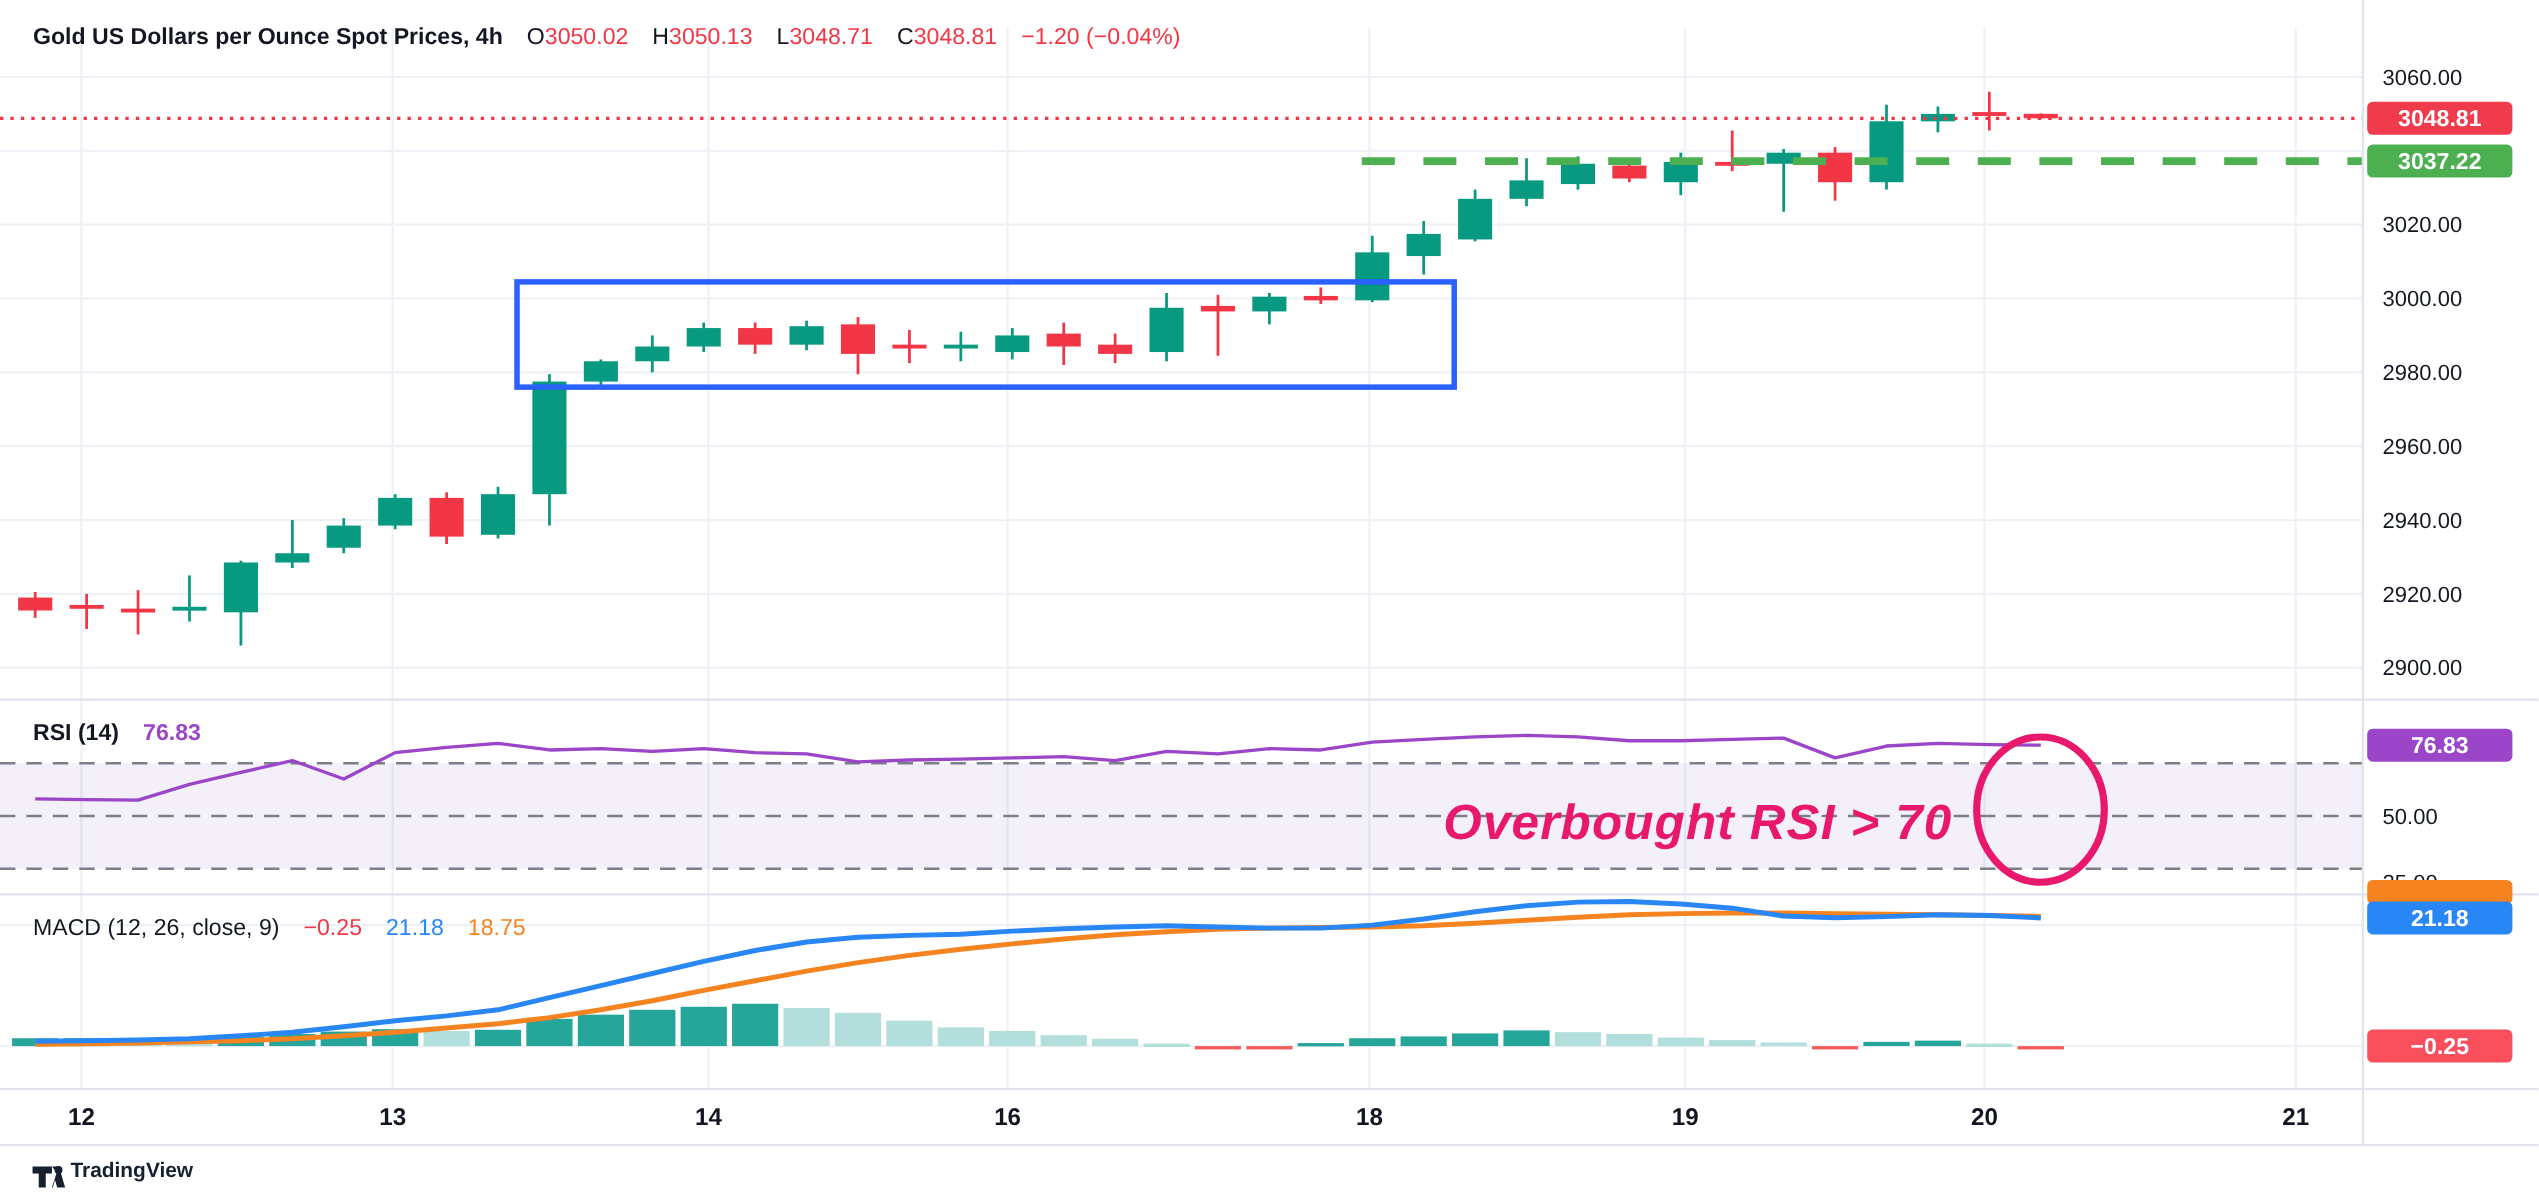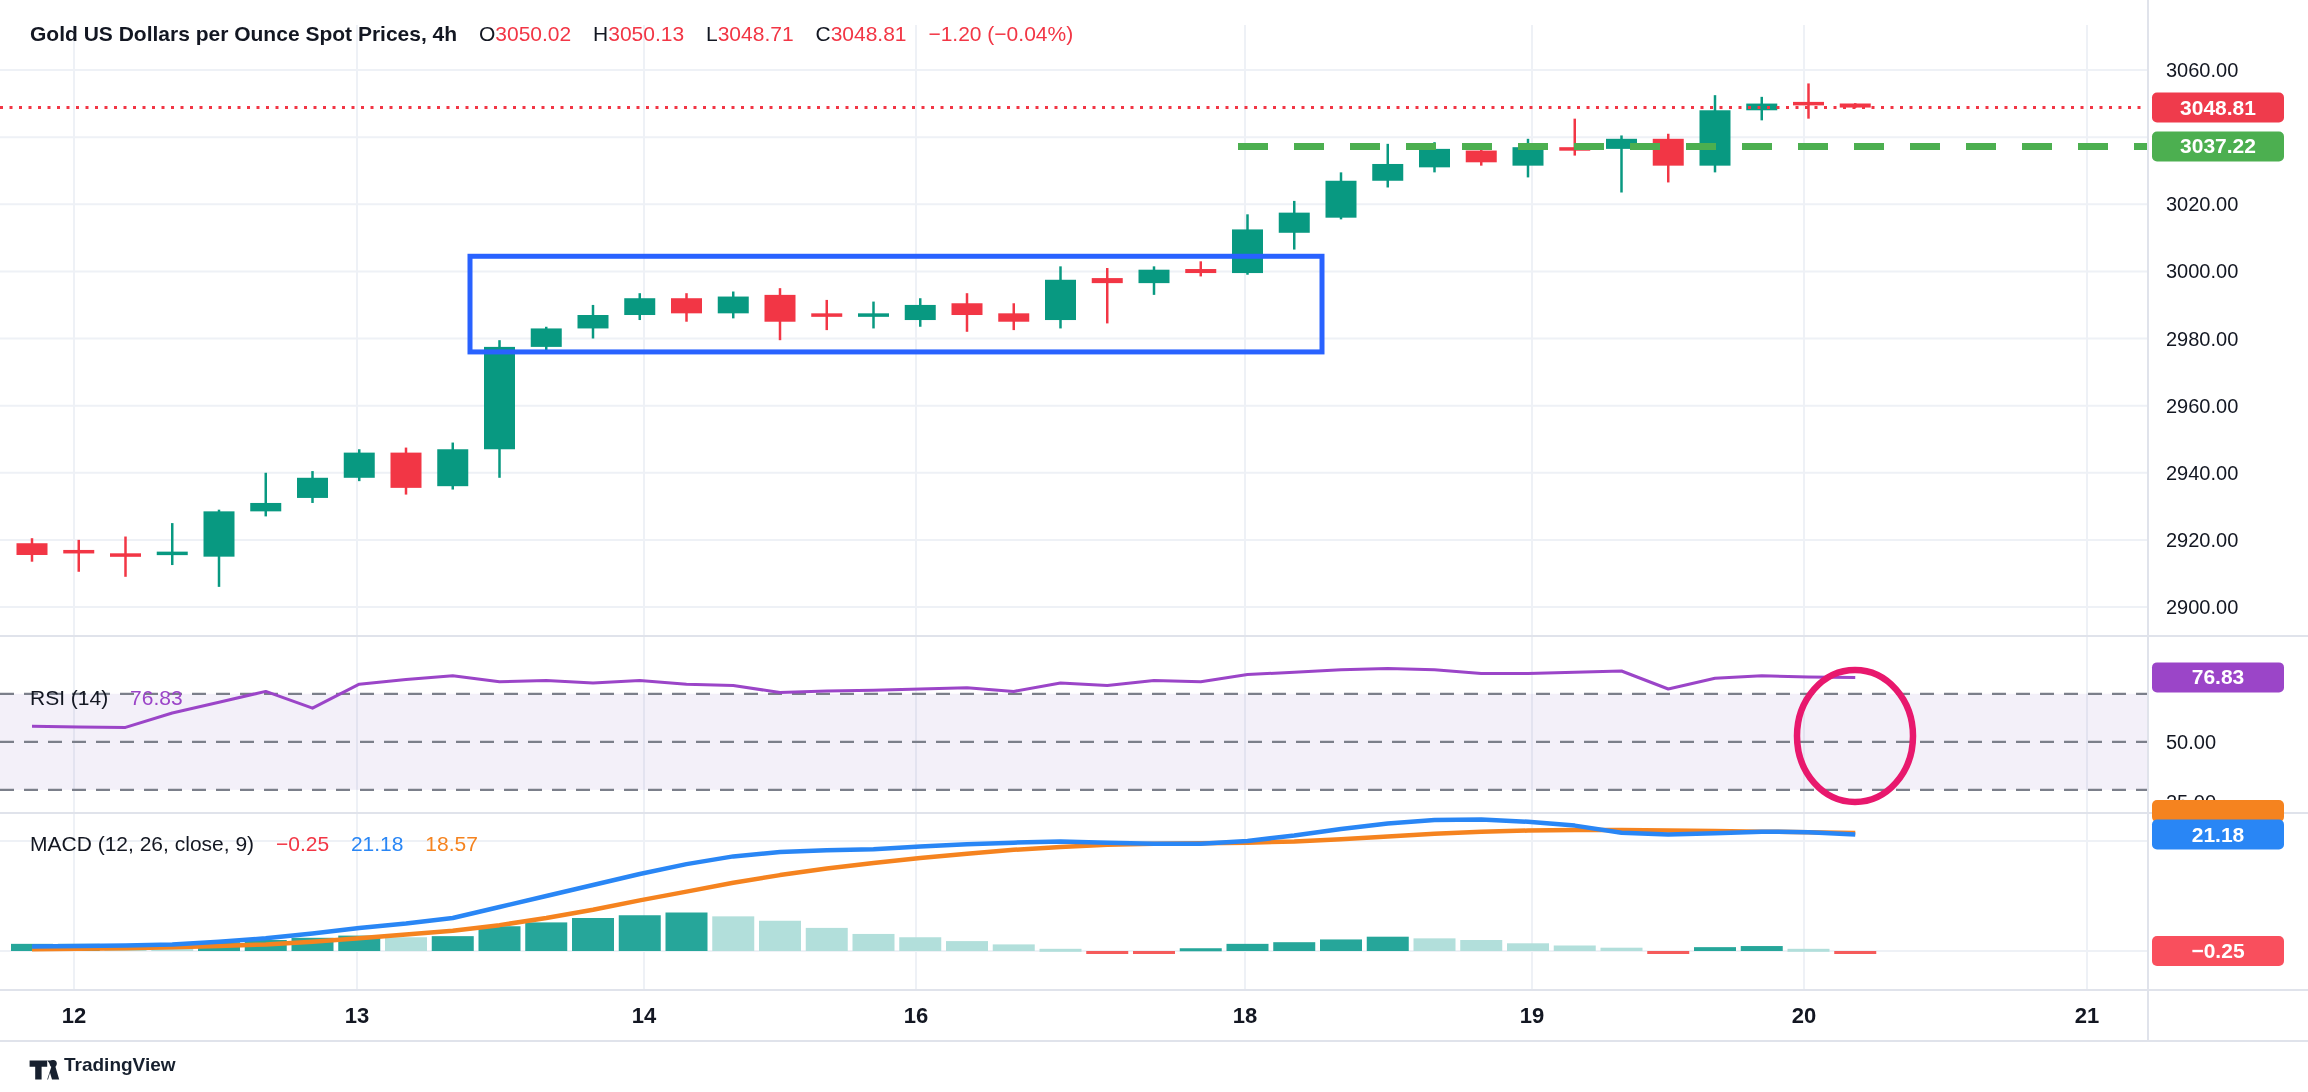--- a/index.html
+++ b/index.html
@@ -235,34 +235,35 @@
   <div class="legend" style="top:22px;">
     <b>Gold US Dollars per Ounce Spot Prices, 4h</b><span class="lg-gap"></span>
     <span><span>O</span><span class="red">3050.02</span></span><span class="lg-gap"></span>
     <span><span>H</span><span class="red">3050.13</span></span><span class="lg-gap"></span>
     <span><span>L</span><span class="red">3048.71</span></span><span class="lg-gap"></span>
     <span><span>C</span><span class="red">3048.81</span></span><span class="lg-gap"></span>
     <span class="red">−1.20 (−0.04%)</span>
   </div>
 
   
-  <div class="legend" style="top:686px;">
+  <div class="legend" style="top:655px;font-weight:bold;">
     <span>RSI (14)</span><span class="lg-gap"></span>
     <span class="purple">76.83</span>
   </div>
 
   
   <div class="legend" style="top:832px;">
     <span>MACD (12, 26, close, 9)</span><span class="lg-gap"></span>
     <span class="red">−0.25</span><span class="lg-gap"></span>
     <span class="blue">21.18</span><span class="lg-gap"></span>
-    <span class="orange">18.57</span>
+    <span class="orange">18.75</span>
   </div>
 
   
+  <div class="annotation">Overbought RSI &gt; 70</div>
 
   
   <span class="logo-mark">
     <svg width="32" height="26" viewBox="0 0 40 30">
       <path d="M2 3 H24 V11 H17 V27 H9 V11 H2 Z" fill="#17202e"></path>
       <path d="M24 3 h8 l7 24 h-9 l-2.5 -8.5 L25 27 h-1 l5.5 -17 Z" fill="#17202e"></path>
       <circle cx="31.5" cy="7" r="4.5" fill="#17202e"></circle>
     </svg>
   </span>
   <div class="watermark">TradingView</div>

